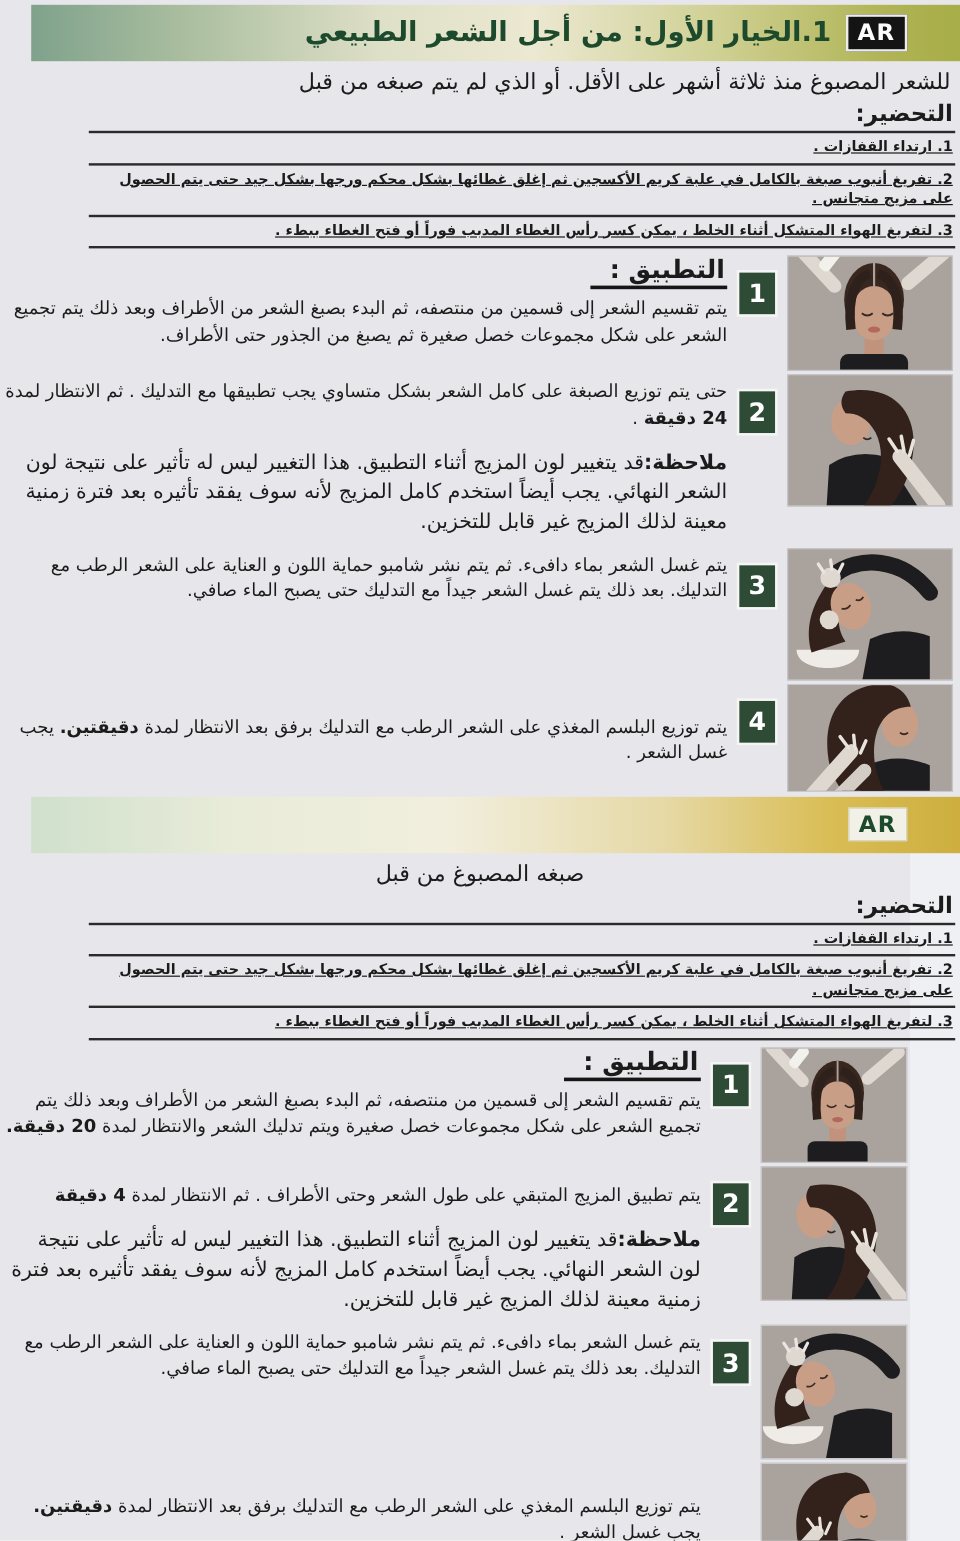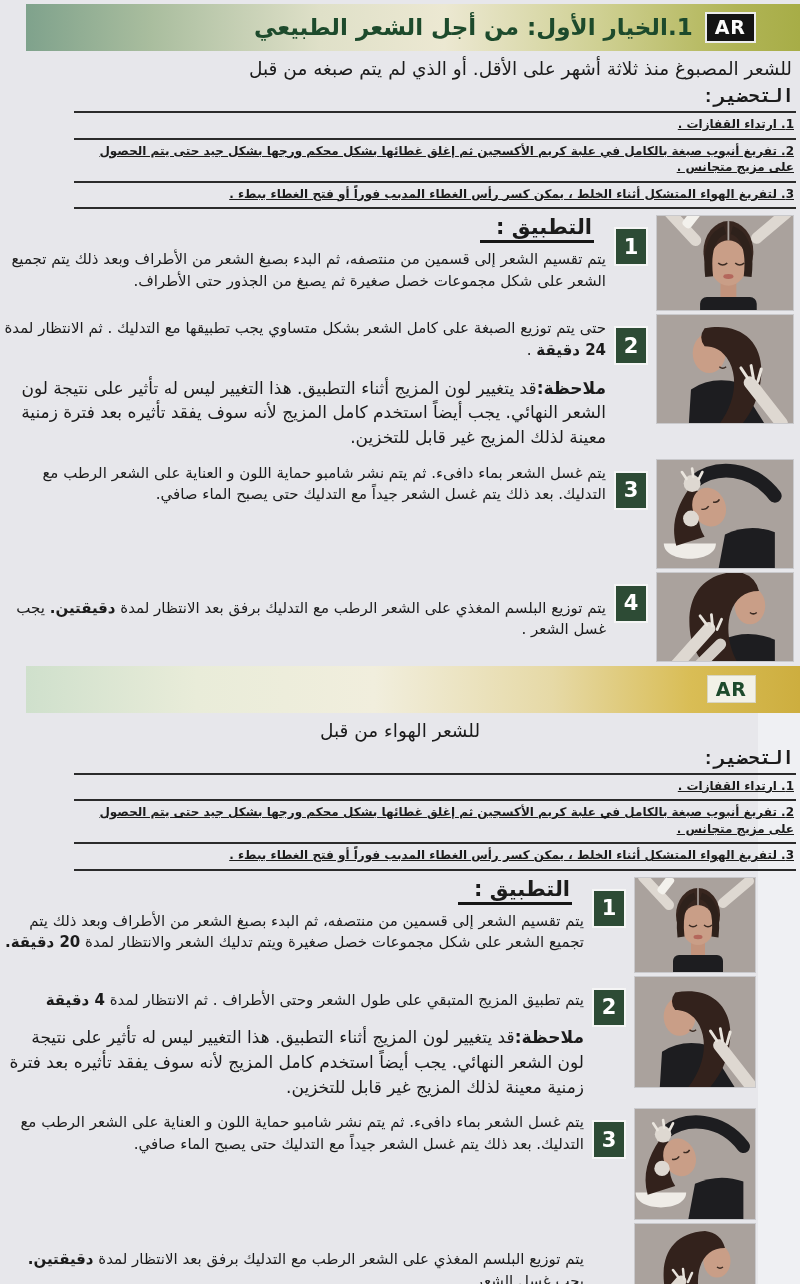--- a/index.html
+++ b/index.html
@@ -20,21 +20,21 @@
   .band1 .band-title{ max-width:560px; text-align:left; }
   .ar-badge{
     flex:0 0 auto; font-size:19px; font-weight:bold; letter-spacing:1px;
     padding:2px 8px; line-height:1.2;
   }
   .s1 .ar-badge{ background:#141414; color:#fcfcfc; border:2px solid #ececec; }
   .s2 .ar-badge{ background:#f2f1e7; color:#1d4a2c; border:1px solid #d8d5c2; }
   
   .intro{ margin:2px 8px 0 8px; font-size:18.5px; font-weight:normal; line-height:1.35; }
   .s2 .intro{ text-align:center; }
-  .prep-heading{ margin:2px 6px 0 0; font-size:19px; font-weight:bold;font-family:Liberation Mono, monospace; }
+  .prep-heading{ margin:2px 6px 0 0; font-size:19px; font-weight:bold; }
   .prep-list{
     list-style:none; margin:3px 0 0 70px; padding:0 4px;
   }
   .prep-list li{
     border-top:2px solid #2b2b2b; padding:3px 2px 5px 2px;
     font-size:12px; font-weight:bold; line-height:1.38;text-decoration:underline;
   }
   .prep-list li:last-child{ border-bottom:2px solid #2b2b2b; }
   
   .apply{ padding:6px 6px 0 0; }
@@ -44,21 +44,21 @@
   .photo-cell svg{ display:block; width:138px; background:#aaa29d; border:1px solid #c9c9cc; box-sizing:border-box; }
   .s2 .photo-cell svg{ width:122px; }
   .badge{
     position:absolute; left:-40px; top:14px; width:30px; height:35px;
     background:#2d4b35; color:#fff; font-size:21px; font-weight:bold;
     display:flex; align-items:center; justify-content:center;
     outline:2px solid #f5f5f5;
   }
   .text-cell{ flex:1 1 auto; padding:0 2px 0 4px; min-width:0; }
   .apply-heading{
-    display:inline-block; margin:0 12px 2px 0; font-size:21px; font-weight:bold;
+    display:inline-block; margin:0 0 2px 0; font-size:21px; font-weight:bold;
     border-bottom:3px solid #161616; padding:0 2px 1px 16px;
   }
   .step-text{ margin:4px 0 8px 0; font-size:15px; line-height:1.45; }
   .note{ margin:14px 0 6px 0; font-size:17px; line-height:1.45; }
   .step-text b,.note b{ font-weight:bold; }
   
   .s2{ background:linear-gradient(to left, #eff0f3 42px, rgba(0,0,0,0) 42px); }
   .defs-hidden{ position:absolute; width:0; height:0; overflow:hidden; }
 </style>
 </head>
@@ -187,21 +187,21 @@
         </div>
       </div>
     </div>
   </section>
 
   <section class="s2">
     <header class="band band2">
       <span class="ar-badge">AR</span>
     </header>
 
-    <p class="intro">للشعر الهواء من قبل</p>
+    <p class="intro">صبغه المصبوغ من قبل</p>
     <h3 class="prep-heading">التحضير:</h3>
     <ul class="prep-list">
       <li>1. ارتداء القفازات .</li>
       <li>2. تفريغ أنبوب صبغة بالكامل في علبة كريم الأكسجين ثم إغلق غطائها بشكل محكم ورجها بشكل جيد حتى يتم الحصول على مزيج متجانس .</li>
       <li>3. لتفريغ الهواء المتشكل أثناء الخلط ، يمكن كسر رأس الغطاء المدبب فوراً أو فتح الغطاء ببطء .</li>
     </ul>
 
     <div class="apply">
       <div class="row">
         <figure class="photo-cell">

